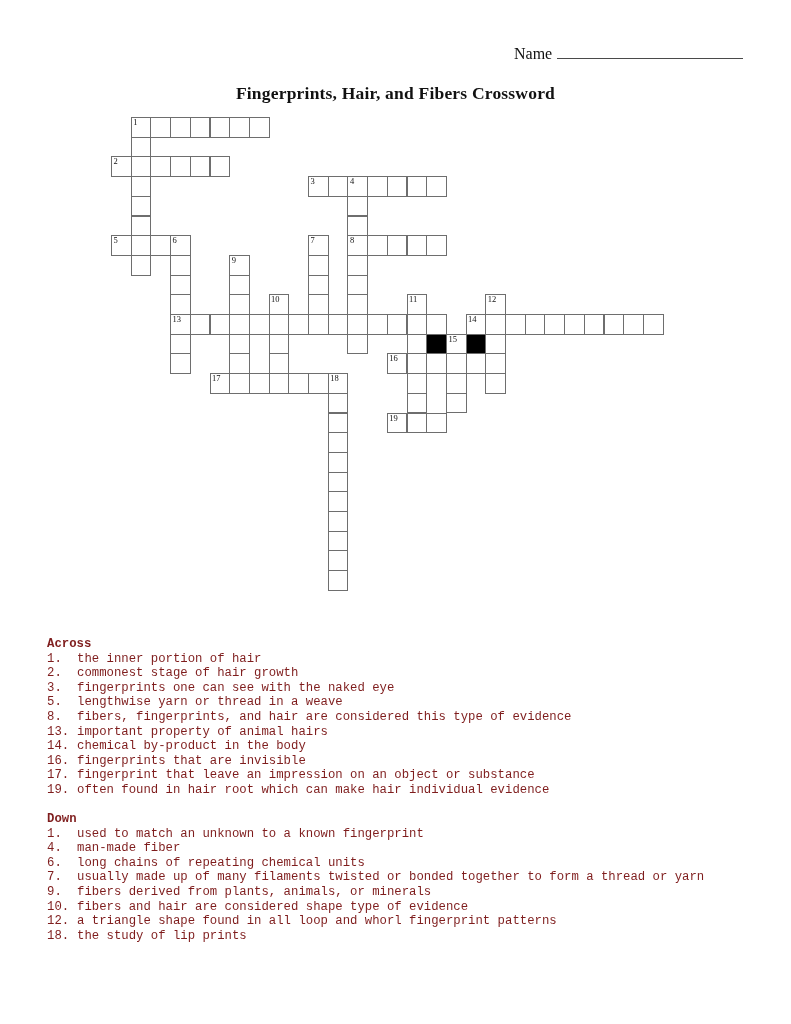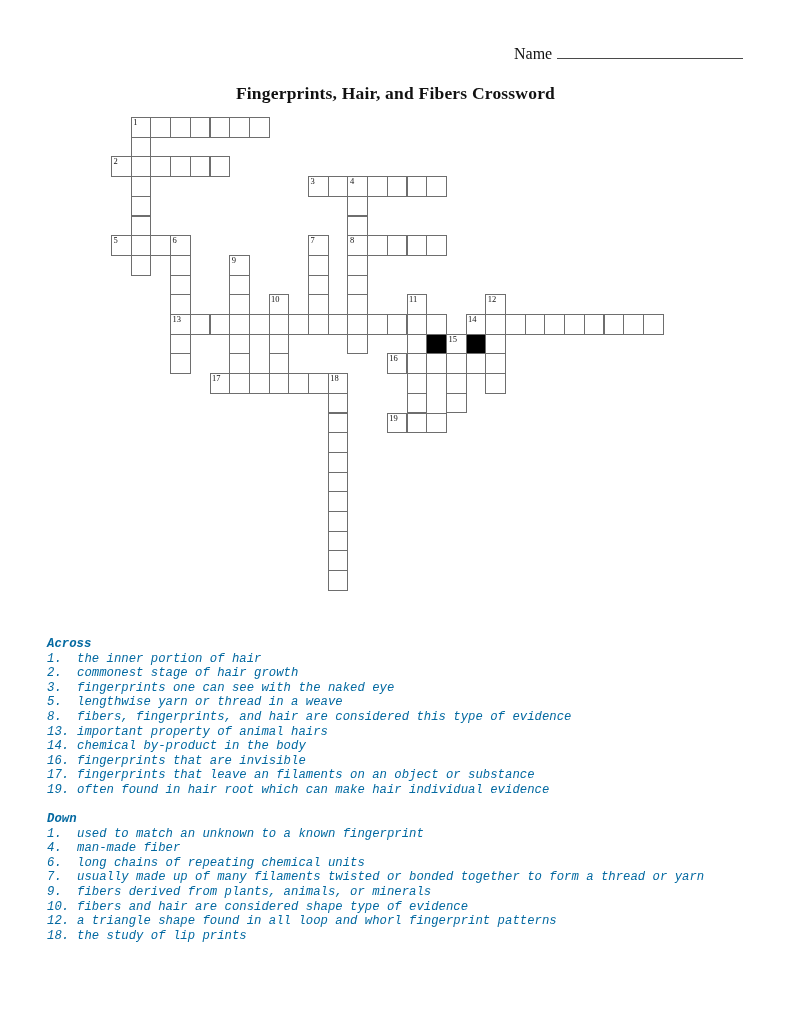--- a/index.html
+++ b/index.html
@@ -49,23 +49,22 @@
     line-height: 9.5px;
     font-family: "Liberation Serif", serif;
     color: #111;
   }
   .clues {
     position: absolute;
     left: 47px;
     font-family: "Liberation Mono", monospace;
     font-size: 12.3px;
     line-height: 14.6px;
-    color: #0369a1;
+    color: #7f1d1d;
     white-space: nowrap;
-    font-style: italic;
   }
   #across-clues { top: 637px; }
   #down-clues  { top: 812px; }
   .clue-header { font-weight: bold; }
   .clue-num { display: inline-block; width: 30px; }
 </style>
 </head>
 <body>
 
 <div class="name-row">
@@ -237,21 +236,21 @@
 <div class="clues" id="across-clues">
   <div class="clue-header">Across</div>
 <div class="clue-row"><span class="clue-num">1.</span><span class="clue-text">the inner portion of hair</span></div>
     <div class="clue-row"><span class="clue-num">2.</span><span class="clue-text">commonest stage of hair growth</span></div>
     <div class="clue-row"><span class="clue-num">3.</span><span class="clue-text">fingerprints one can see with the naked eye</span></div>
     <div class="clue-row"><span class="clue-num">5.</span><span class="clue-text">lengthwise yarn or thread in a weave</span></div>
     <div class="clue-row"><span class="clue-num">8.</span><span class="clue-text">fibers, fingerprints, and hair are considered this type of evidence</span></div>
     <div class="clue-row"><span class="clue-num">13.</span><span class="clue-text">important property of animal hairs</span></div>
     <div class="clue-row"><span class="clue-num">14.</span><span class="clue-text">chemical by-product in the body</span></div>
     <div class="clue-row"><span class="clue-num">16.</span><span class="clue-text">fingerprints that are invisible</span></div>
-    <div class="clue-row"><span class="clue-num">17.</span><span class="clue-text">fingerprints that leave an filaments on an object or substance</span></div>
+    <div class="clue-row"><span class="clue-num">17.</span><span class="clue-text">fingerprint that leave an impression on an object or substance</span></div>
     <div class="clue-row"><span class="clue-num">19.</span><span class="clue-text">often found in hair root which can make hair individual evidence</span></div>
   </div>
 
 <div class="clues" id="down-clues">
   <div class="clue-header">Down</div>
 <div class="clue-row"><span class="clue-num">1.</span><span class="clue-text">used to match an unknown to a known fingerprint</span></div>
     <div class="clue-row"><span class="clue-num">4.</span><span class="clue-text">man-made fiber</span></div>
     <div class="clue-row"><span class="clue-num">6.</span><span class="clue-text">long chains of repeating chemical units</span></div>
     <div class="clue-row"><span class="clue-num">7.</span><span class="clue-text">usually made up of many filaments twisted or bonded together to form a thread or yarn</span></div>
     <div class="clue-row"><span class="clue-num">9.</span><span class="clue-text">fibers derived from plants, animals, or minerals</span></div>

